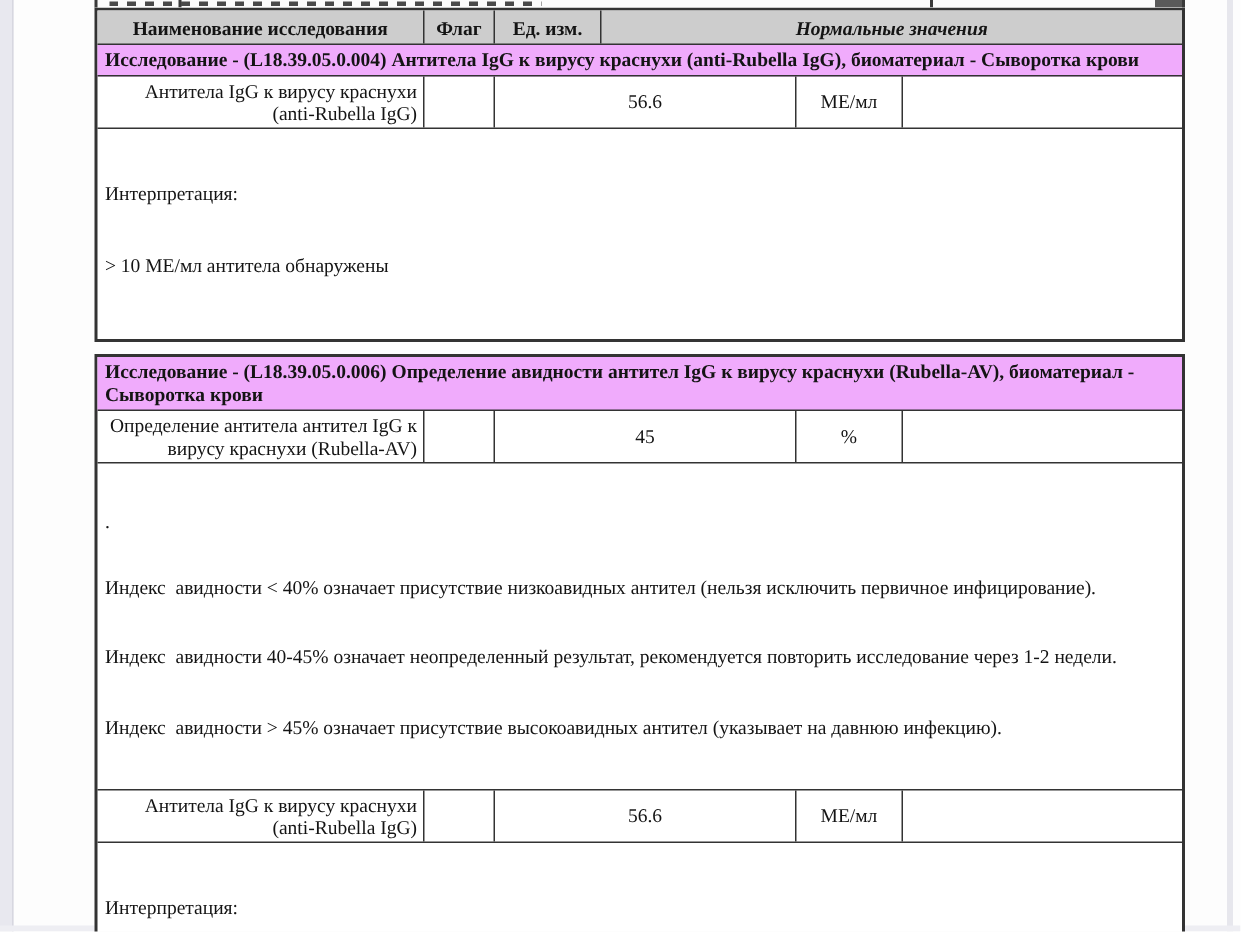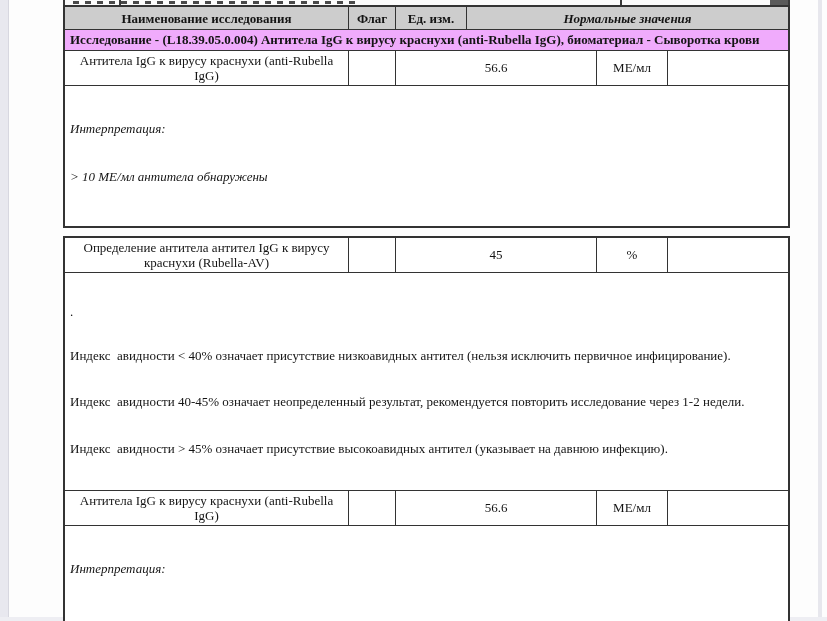--- a/index.html
+++ b/index.html
@@ -22,33 +22,33 @@
   .clip-row .v2{position:absolute;left:555px;top:0;width:2px;height:5px;background:#3a3a3a;}
   .clip-row .glyph-bottoms{position:absolute;left:8px;top:1px;width:288px;height:3px;
     background:repeating-linear-gradient(90deg,#4a4a4a 0 6px,transparent 6px 12px);}
   .clip-row .dark-cell{position:absolute;left:705px;top:0;width:20px;height:5px;background:#5a5a5a;}
 
   .tbl{border:2px solid #333;background:#fff;}
   .gap8{height:8px;}
 
   .cols{display:flex;border-bottom:1.5px solid #333;}
   .cols:last-child{border-bottom:none;}
-  .c1{width:284px;} .c2{width:47px;} .c3{width:201px;} .c4{width:71px;} .c5{flex:1;font-style:italic;}
+  .c1{width:218px;} .c2{width:47px;} .c3{width:201px;} .c4{width:71px;} .c5{flex:1;font-style:italic;}
   .cell{border-right:1.5px solid #333;box-sizing:border-box;padding:2px 4px;}
   .cell:last-child{border-right:none;}
 
   .head-row{background:#cdcdcd;font-weight:bold;}
   .head-row .cell{display:flex;align-items:center;justify-content:center;text-align:center;height:22px;padding:0 2px;line-height:13px;}
 
   .section-row{background:#f0abfc;font-weight:bold;padding:2px 5px;line-height:15.5px;border-bottom:1.5px solid #333;}
 
   .data-row .cell{min-height:34px;display:flex;align-items:center;justify-content:center;text-align:right;}
-  .data-row .cell.name{align-items:flex-start;justify-content:flex-start;text-align:center;line-height:15px;padding-top:2px;}
+  .data-row .cell.name{align-items:flex-start;justify-content:flex-start;text-align:right;line-height:15px;padding-top:2px;}
 
-  .interp{padding:3px 5px 9px;line-height:16px;white-space:pre-wrap;font-style:italic;}
+  .interp{padding:3px 5px 9px;line-height:16px;white-space:pre-wrap;}
   .avidity{padding:2px 5px 3px;line-height:15.5px;white-space:pre-wrap;border-bottom:1.5px solid #333;}
   .avidity .dot-line{line-height:11px;}
 </style>
 </head>
 <body>
 
 <div class="edge-left"></div>
 <div class="edge-right-line"></div>
 <div class="edge-bottom"></div>
 
@@ -80,20 +80,21 @@
       <div class="interp">
         <div>Интерпретация:</div>
         <div>&gt; 10 МЕ/мл антитела обнаружены</div>
       </div>
     </div>
   </div>
 
   <div class="gap8"></div>
 
   <div class="tbl">
+    <div class="section-row">Исследование - (L18.39.05.0.006) Определение авидности антител IgG к вирусу краснухи (Rubella-AV), биоматериал - Сыворотка крови</div>
     <div class="cols data-row">
       <div class="cell c1 name">Определение антитела антител IgG к вирусу краснухи (Rubella-AV)</div>
       <div class="cell c2"></div>
       <div class="cell c3">45</div>
       <div class="cell c4">%</div>
       <div class="cell c5"></div>
     </div>
     <div class="avidity">
       <div class="dot-line">.</div>
       <div>Индекс  авидности &lt; 40% означает присутствие низкоавидных антител (нельзя исключить первичное инфицирование).</div>

